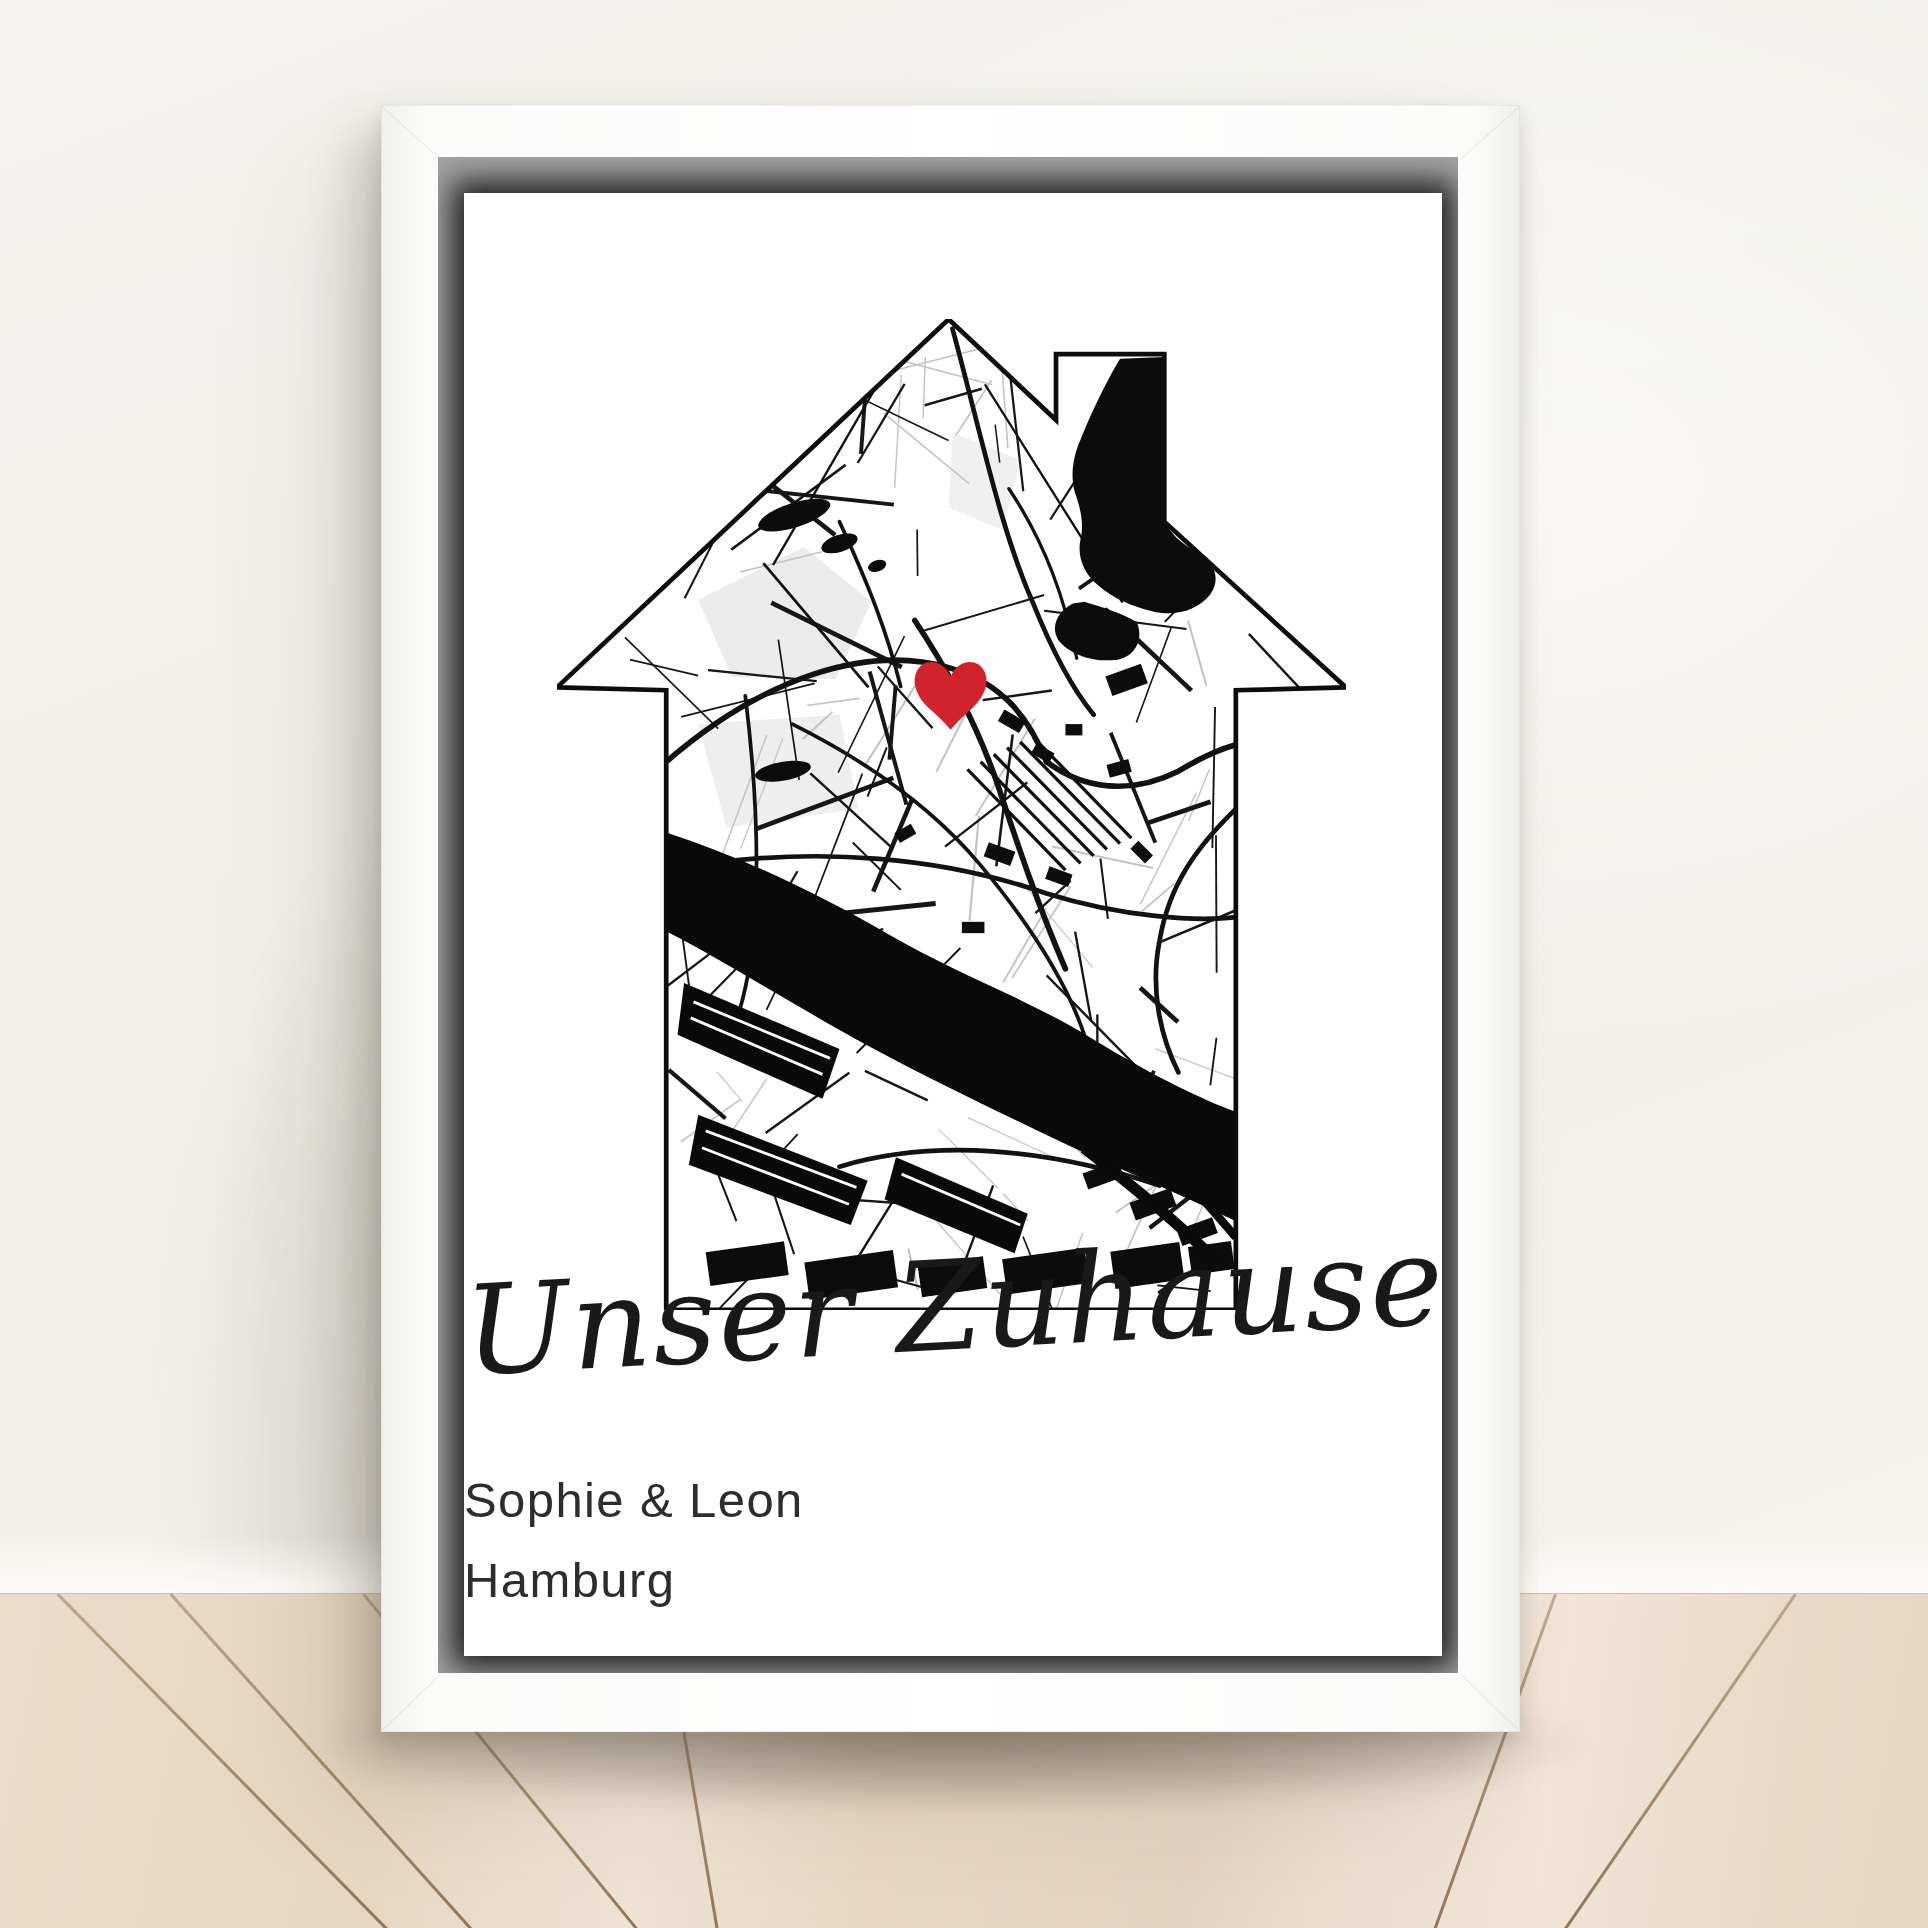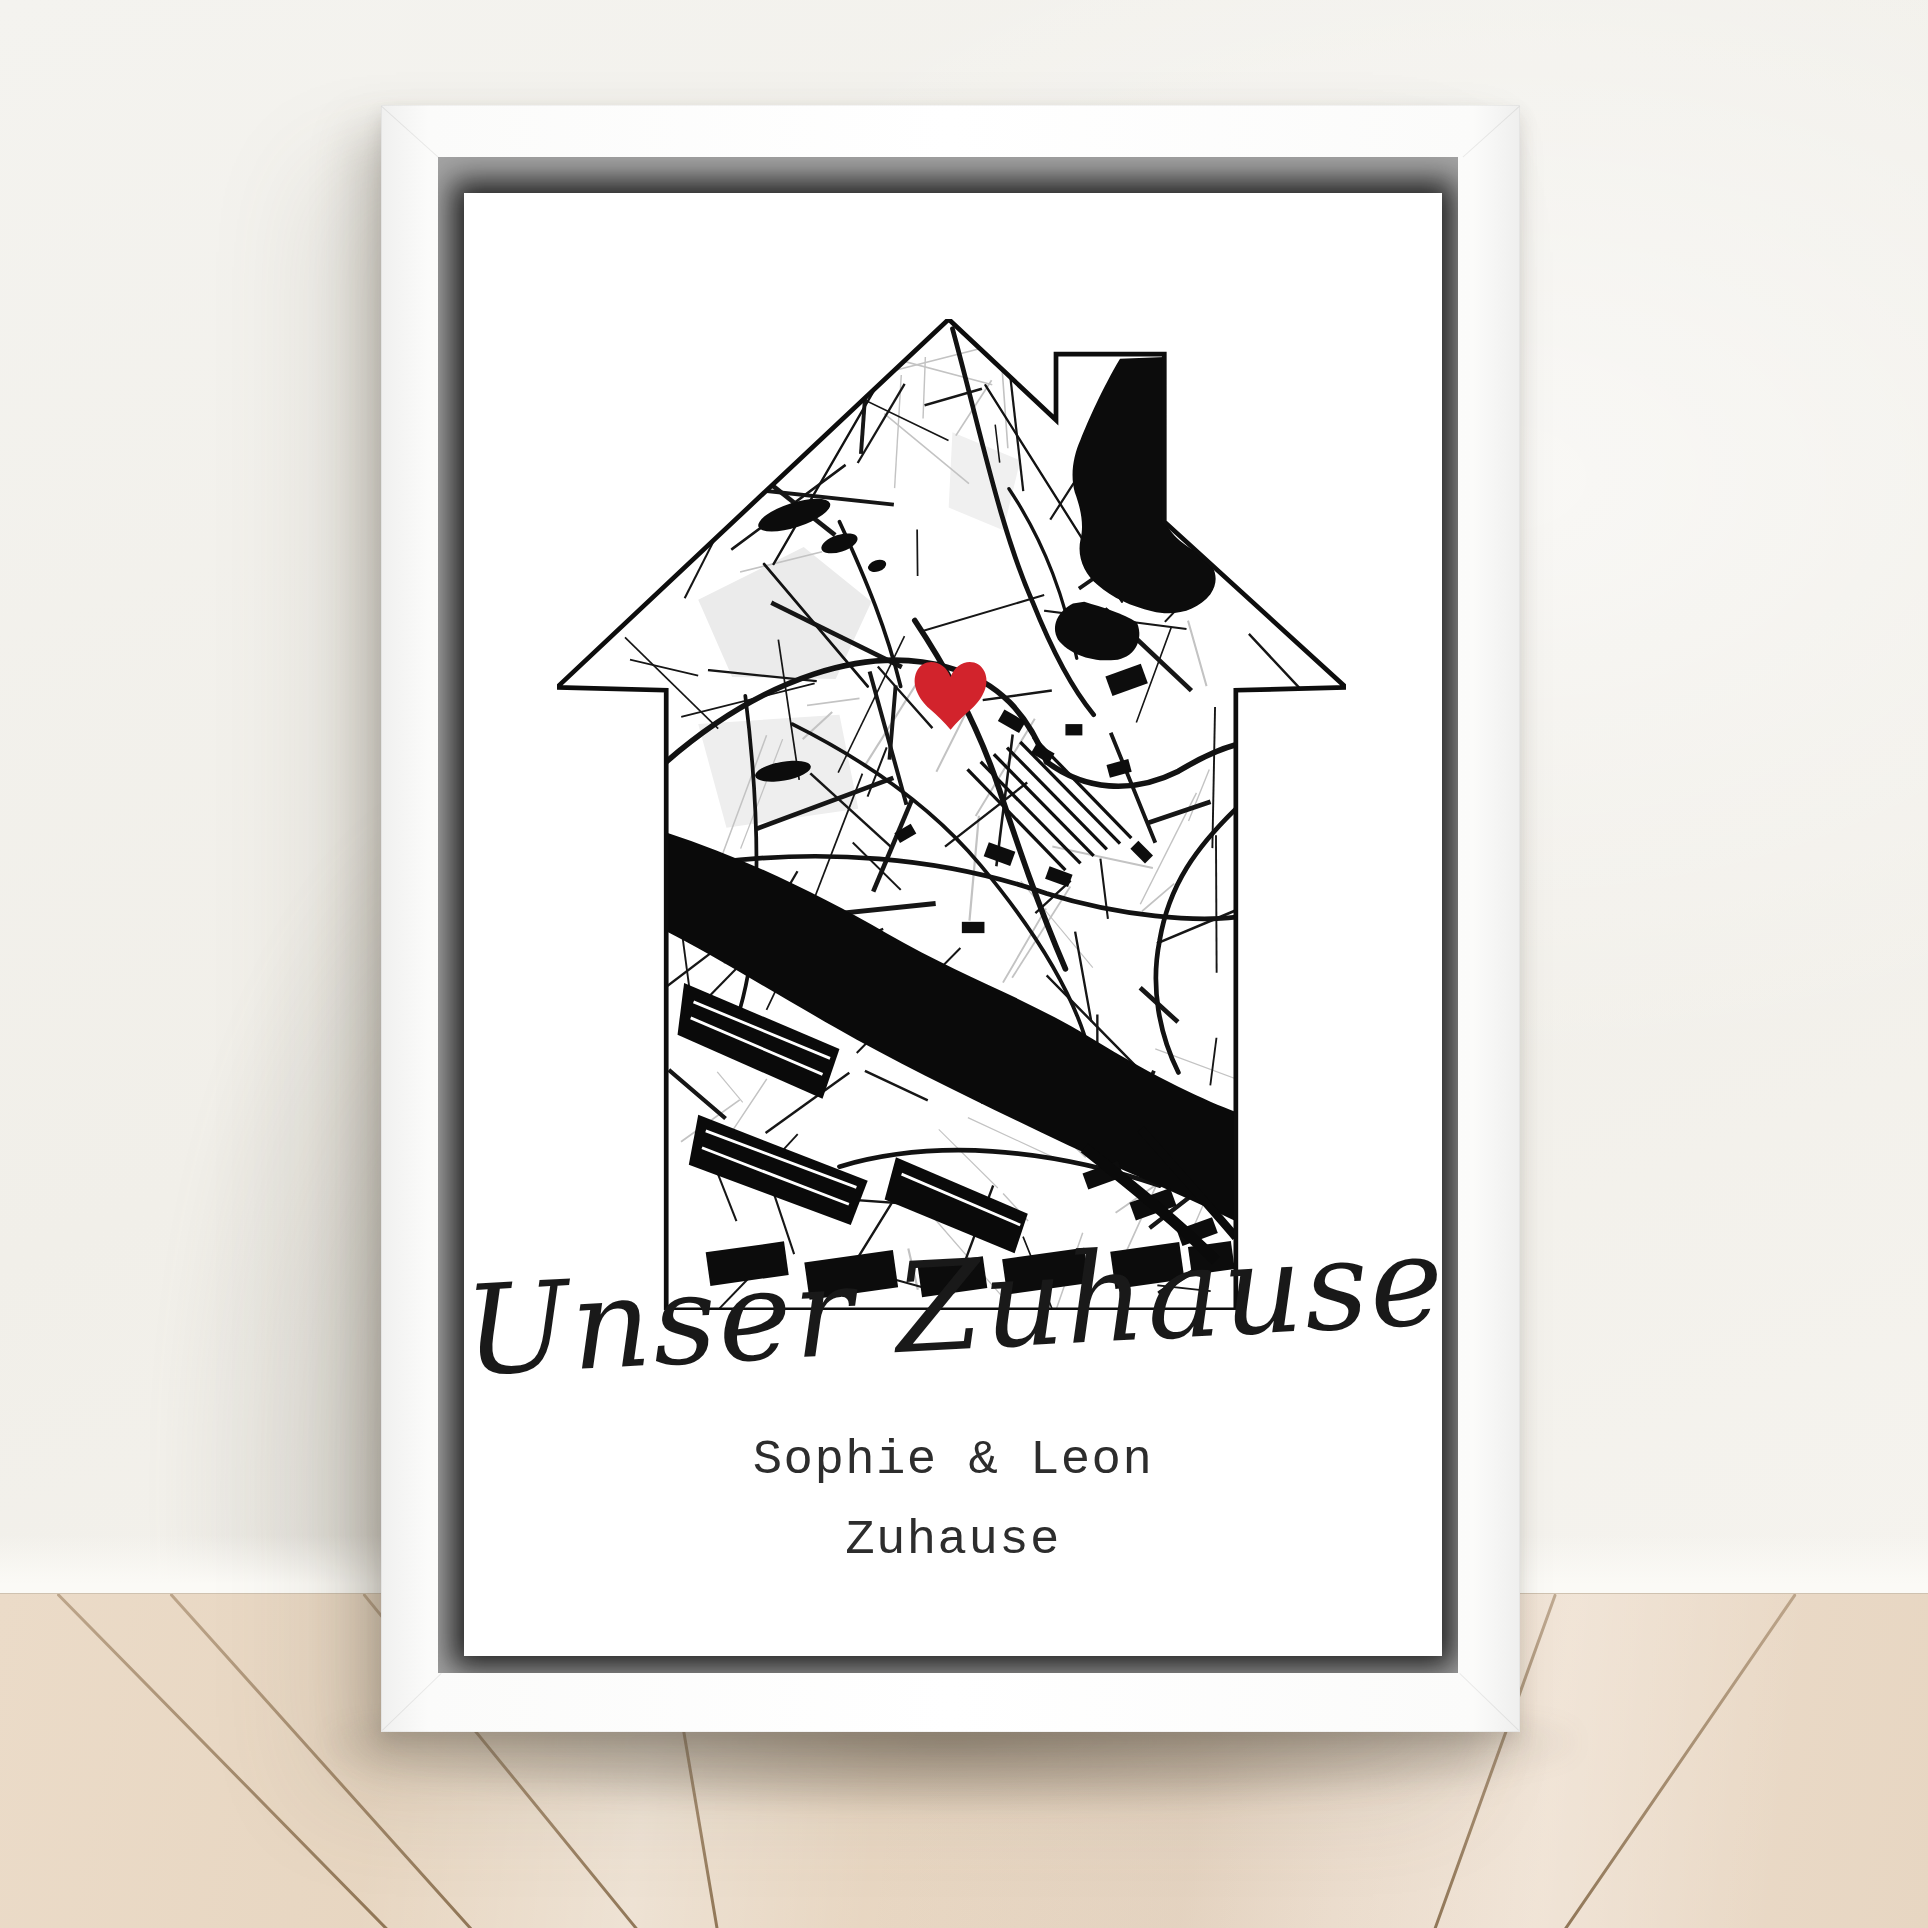--- a/index.html
+++ b/index.html
@@ -78,23 +78,23 @@
   .map-art{position:absolute;left:93px;top:126px;width:789px;height:991px;}
   .script-title{
     position:absolute;left:0;right:0;top:1024px;height:179px;
     text-align:center;line-height:179px;
     font-family:"DejaVu Serif", serif;font-style:italic;
     font-size:124px;letter-spacing:1.9px;color:#191919;
     transform:rotate(-3deg);
     white-space:nowrap;
   }
   .poster-line{
-    position:absolute;left:0;right:0;text-align:center;
-    font-family:Liberation Mono, monospace;
-    color:#2d2d2d;letter-spacing:1.4px;font-size:49px;line-height:64px;
+    position:absolute;left:0;right:0;
+    font-family:Liberation Sans, sans-serif;
+    color:#2d2d2d;letter-spacing:1.4px;font-size:49px;line-height:64px;margin-top:40px;
   }
   .names{top:1235px;}
   .city{top:1315px;}
 </style>
 </head>
 <body>
 
 <div class="scene">
 
   <div class="wall"></div>
@@ -354,19 +354,19 @@
             <path d="M418,380 C412,362 390,358 382,374 C376,387 383,402 396,414
                      C404,421 412,429 418,436 C424,429 432,421 440,414
                      C453,402 460,387 454,374 C446,358 424,362 418,380 Z" fill="#d2232c"></path>
           </g>
 
           <path d="M416,0 L530,107 L530,37 L645,37 L645,215 L838,391 L721,394 L721,1052 L116,1052 L116,394 L0,391 Z" fill="none" stroke="#0d0d0d" stroke-width="5" stroke-linejoin="miter"></path>
         </svg>
 
         <div class="script-title">Unser Zuhause</div>
         <div class="poster-line names">Sophie &amp; Leon</div>
-        <div class="poster-line city">Zuhause</div>
+        <div class="poster-line city">Hamburg</div>
 
       </div>
     </div>
   </div>
 </div>
 
 
 </body></html>

